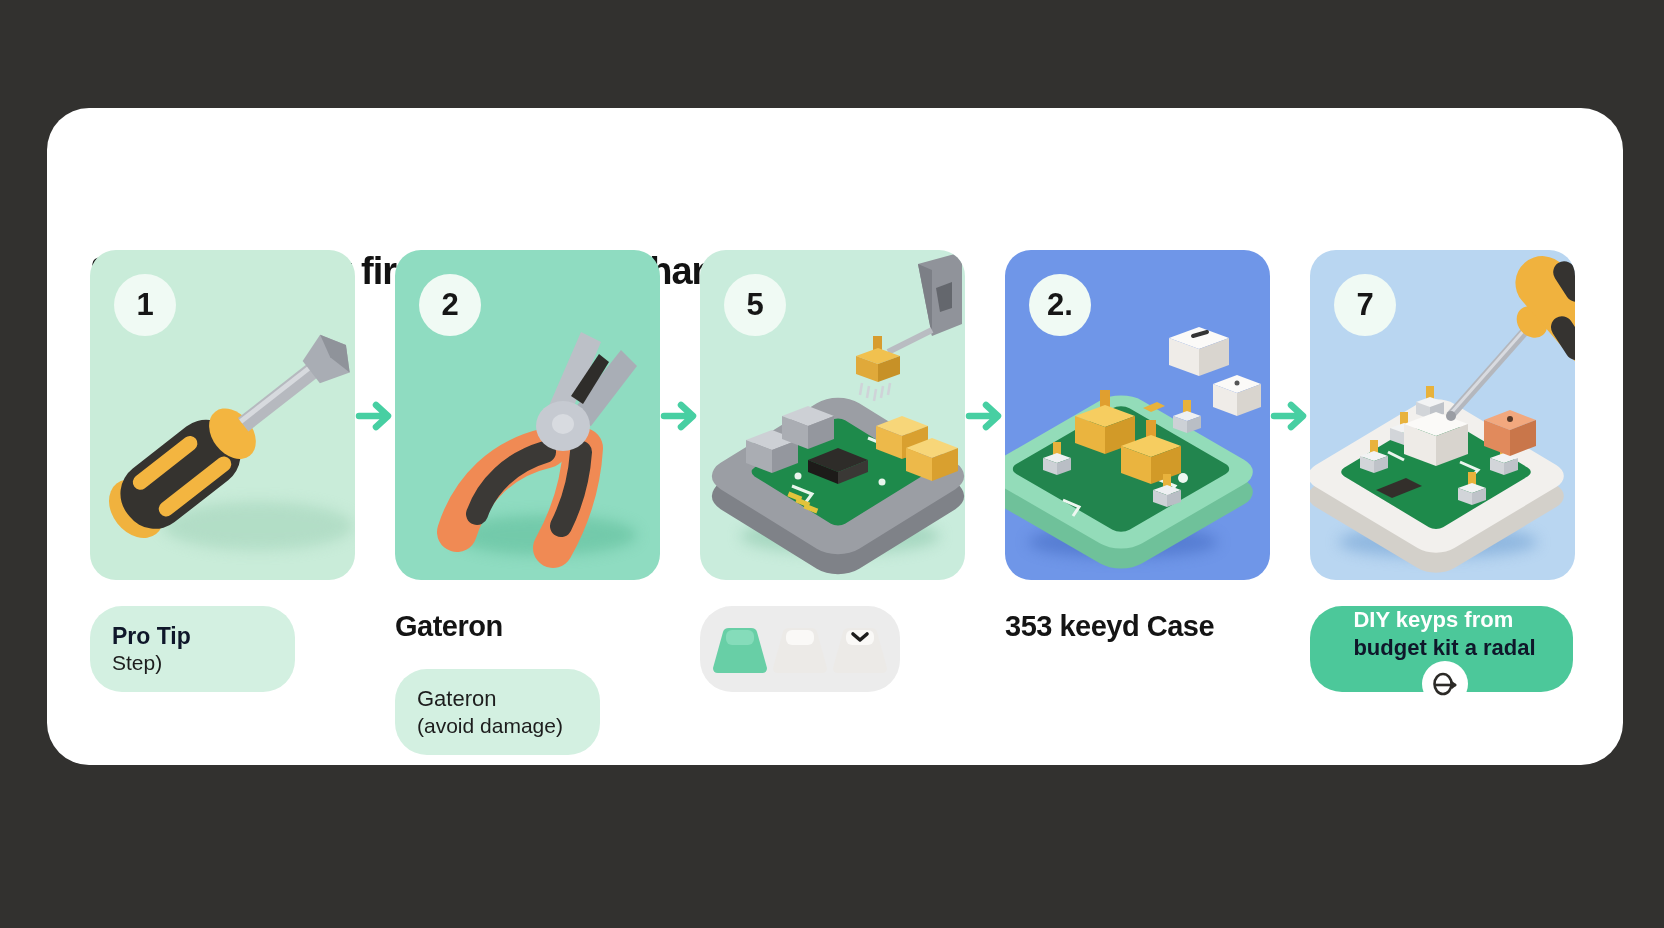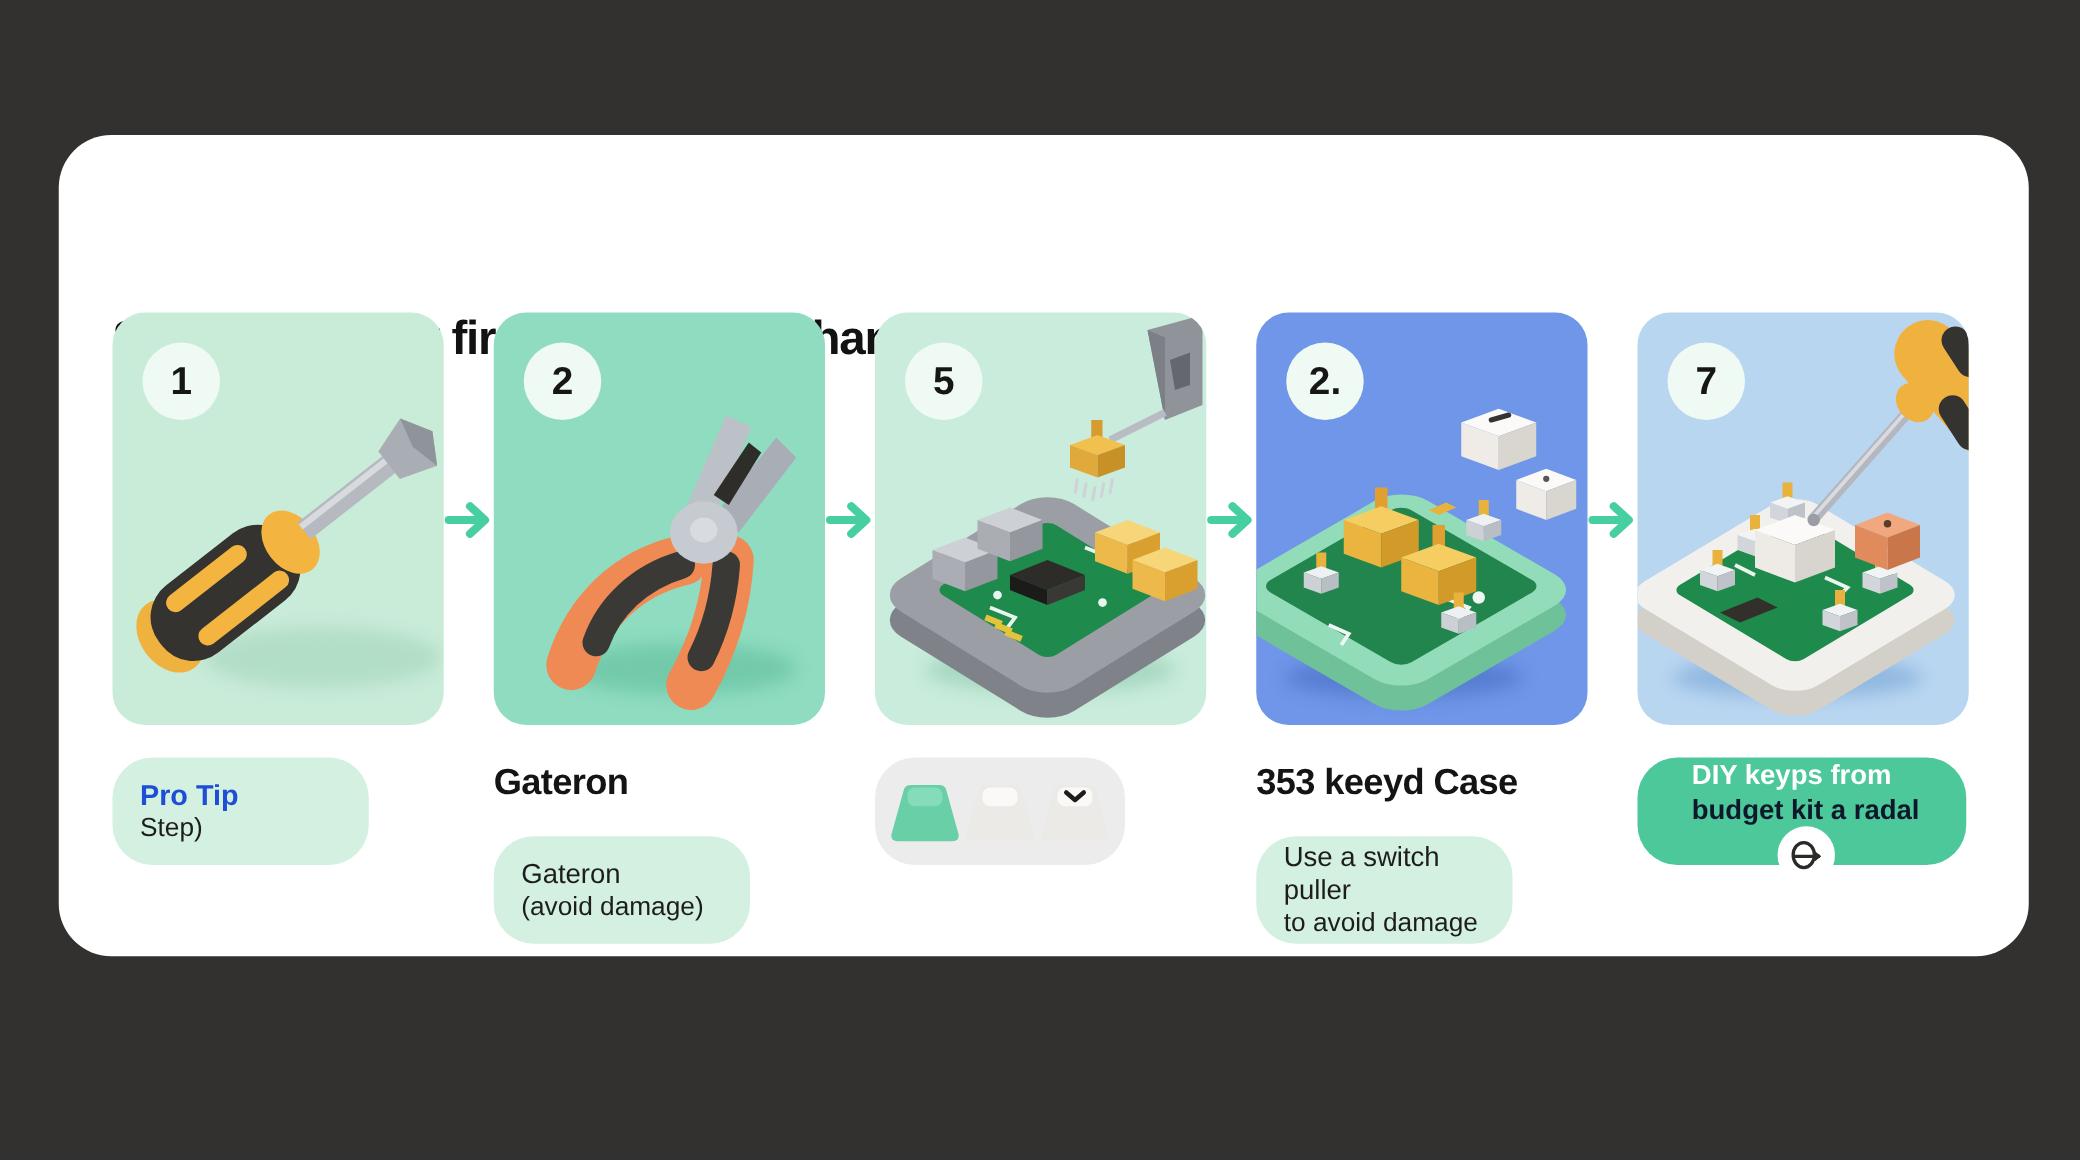--- a/index.html
+++ b/index.html
@@ -37,21 +37,21 @@
 
   .step-title {
     margin-top:30px; font-size:29px; font-weight:700; color:#141414; letter-spacing:-0.5px;
     white-space:nowrap;
   }
 
   .tip {
     margin-top:26px; height:86px; border-radius:32px;
     display:flex; flex-direction:column; justify-content:center; padding:0 22px;
   }
-  .tip .l1b { font-size:23px; font-weight:700; color:#1d4ed8; line-height:1.18; }
+  .tip .l1b { font-size:23px; font-weight:700; color:#0f172a; line-height:1.18; }
   .tip .l1  { font-size:22px; font-weight:400; color:#1d1d1d; line-height:1.2; }
   .tip .l2  { font-size:21px; font-weight:400; color:#1d1d1d; line-height:1.2; }
   .tip.w205 { width:205px; }
   .tip.keycaps-pill { width:200px; flex-direction:row; align-items:center; justify-content:center; padding:0; }
   .tip.cta {
     width:263px; flex-direction:column; align-items:center; justify-content:space-between; padding:0 16px 0 22px;
   }
   .tip.cta .txt .c1 { font-size:22px; font-weight:700; color:#fff; line-height:1.25; }
   .tip.cta .txt .c2 { font-size:22px; font-weight:700; color:#0f172a; line-height:1.25; }
   .cta-circle {
@@ -274,24 +274,20 @@
         </g>
         <g transform="translate(208,134)">
           <path d="M0 0 L24 -9 L48 0 L24 9 Z" fill="#fbfaf8"></path>
             <path d="M0 0 L24 9 L24 32 L0 23 Z" fill="#efece8"></path>
             <path d="M48 0 L24 9 L24 32 L48 23 Z" fill="#d9d5cf"></path>
           <circle cx="24" cy="-1" r="2.5" fill="#555"></circle>
         </g>
       </svg>
     </div>
     <div class="step-title">353 keeyd Case</div>
-    <div class="tip w205" style="background: rgb(211, 240, 225);">
-      <div class="l1">Use a switch puller</div>
-      <div class="l2">to avoid damage</div>
-    </div>
   </div>
 
   <div class="step-col col-4">
     <div class="tile" style="background: rgb(185, 214, 241);">
       <div class="badge">7</div>
       <svg class="illus" width="265" height="330" viewBox="0 0 265 330">
         <ellipse cx="128" cy="292" rx="100" ry="16" fill="#6f9fd2" opacity="0.55" style="filter:blur(7px)"></ellipse>
         <g transform="translate(126,246)">
             <g transform="scale(1,0.6) rotate(45)">
               <rect x="-98" y="-98" width="196" height="196" rx="26" fill="#d3d0ca"></rect>

